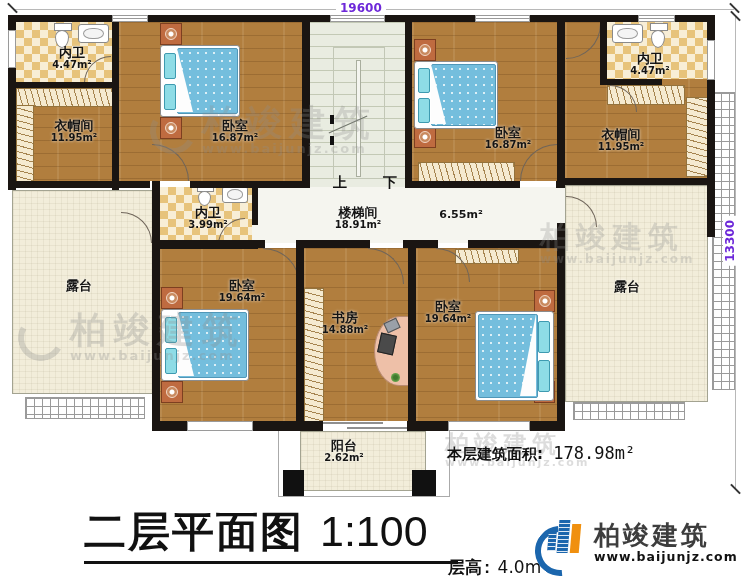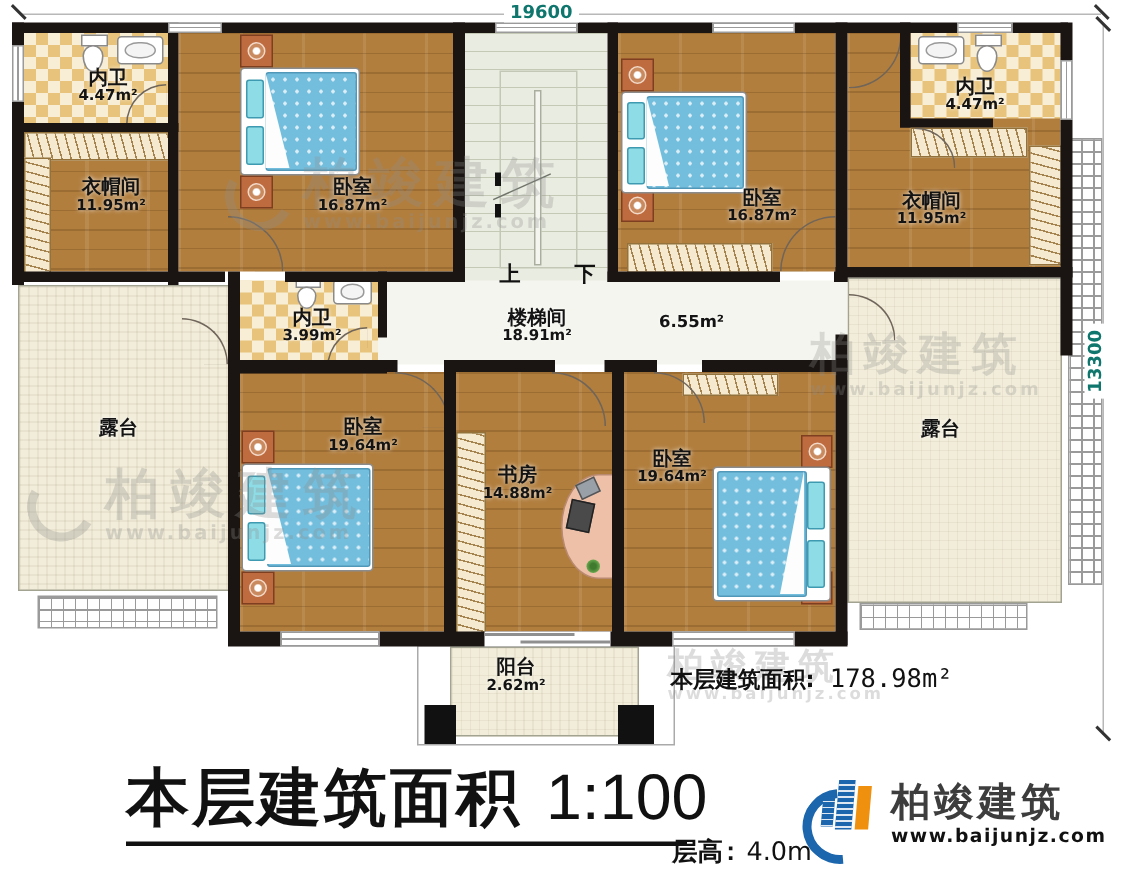--- a/index.html
+++ b/index.html
@@ -60,21 +60,21 @@
   .plant{position:absolute;background:radial-gradient(#3f7a2e 30%,#6aa84f 70%);border-radius:50%;z-index:19;}
   
   .lbl{position:absolute;transform:translate(-50%,-50%);text-align:center;z-index:60;color:#141414;
        text-shadow:0 0 3px rgba(255,255,255,.85);white-space:nowrap;line-height:1.05;}
   .lbl .nm{display:block;font-size:13px;font-weight:bold;}
   .lbl .ar{display:block;font-size:10px;font-weight:bold;}
   .lbl.single{font-size:11px;font-weight:bold;}
   .updown{position:absolute;transform:translate(-50%,-50%);font-size:14px;font-weight:bold;color:#111;z-index:60;}
   .dim-line{position:absolute;background:#b8b8b8;z-index:40;}
   .dim-tick{position:absolute;width:13px;height:2px;background:#333;transform:rotate(45deg);z-index:41;}
-  .dim-label{position:absolute;font-size:12px;font-weight:bold;color:#0f766e;background:#fff;padding:0 4px;z-index:42;}
+  .dim-label{position:absolute;font-size:12px;font-weight:bold;color:#6d28d9;background:#fff;padding:0 4px;z-index:42;}
   .dim-label.vert{writing-mode:vertical-rl;transform:rotate(180deg);padding:4px 0;}
   
   .wm{position:absolute;display:flex;align-items:center;gap:6px;color:#8e8e8e;z-index:50;pointer-events:none;}
   .wm .wm-mark{flex:0 0 auto;border-radius:50%;border-style:solid;border-color:transparent transparent currentColor currentColor;transform:rotate(-15deg);}
   .wm .wm-name{display:block;font-weight:bold;line-height:1;}
   .wm .wm-url{display:block;font-weight:bold;letter-spacing:2px;}
   
   .area-line{position:absolute;left:447px;top:443px;z-index:70;color:#111;}
   .area-line .al{font-size:15px;font-weight:bold;}
   .area-line .av{font-size:17px;font-family:"DejaVu Sans Mono","Liberation Mono",monospace;}
@@ -334,21 +334,21 @@
   </div>
   <div class="lbl" style="left:344px;top:451px;">
     <span class="nm">阳台</span>
     <span class="ar">2.62m²</span>
   </div>
 
   <div class="area-line">
     <span class="al">本层建筑面积:</span><span class="av"> 178.98m²</span>
   </div>
   <div class="title-line">
-    <span class="tt">本层建筑面积</span><span class="sc">1:100</span>
+    <span class="tt">二层平面图</span><span class="sc">1:100</span>
   </div>
   <div class="title-underline"></div>
   <div class="height-line">
     <span class="hl">层高:</span><span class="hv"> 4.0m</span>
   </div>
 
   <div class="logo">
     <div class="logo-icon">
       <div class="li-arc"></div>
       <div class="li-bar" style="left:14px;top:14px;width:8px;height:20px;transform:skewX(-5deg);"></div>

